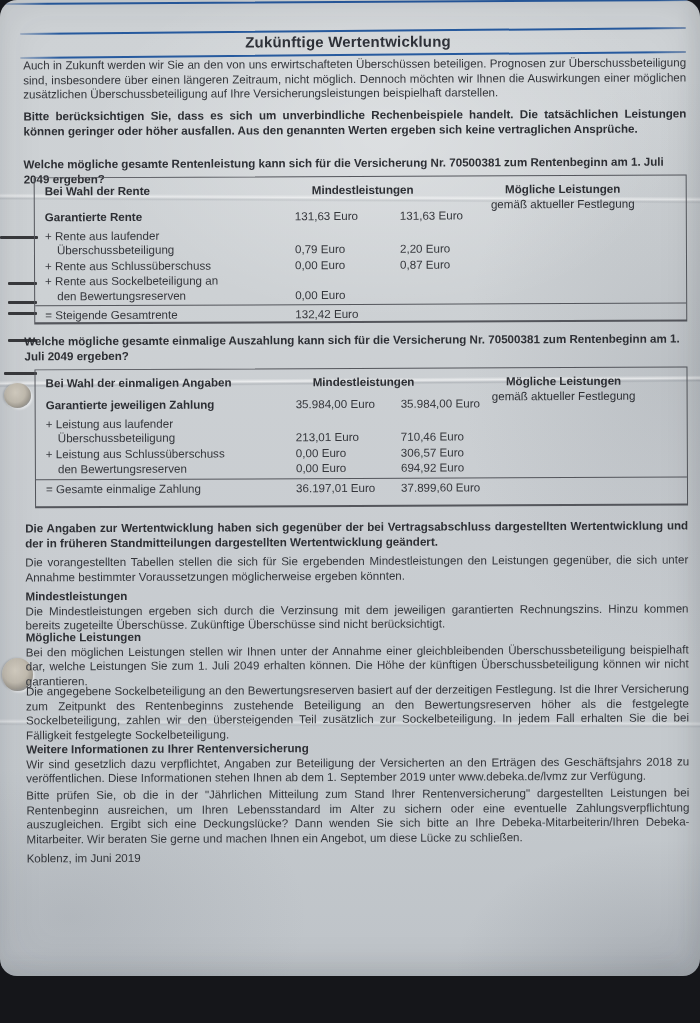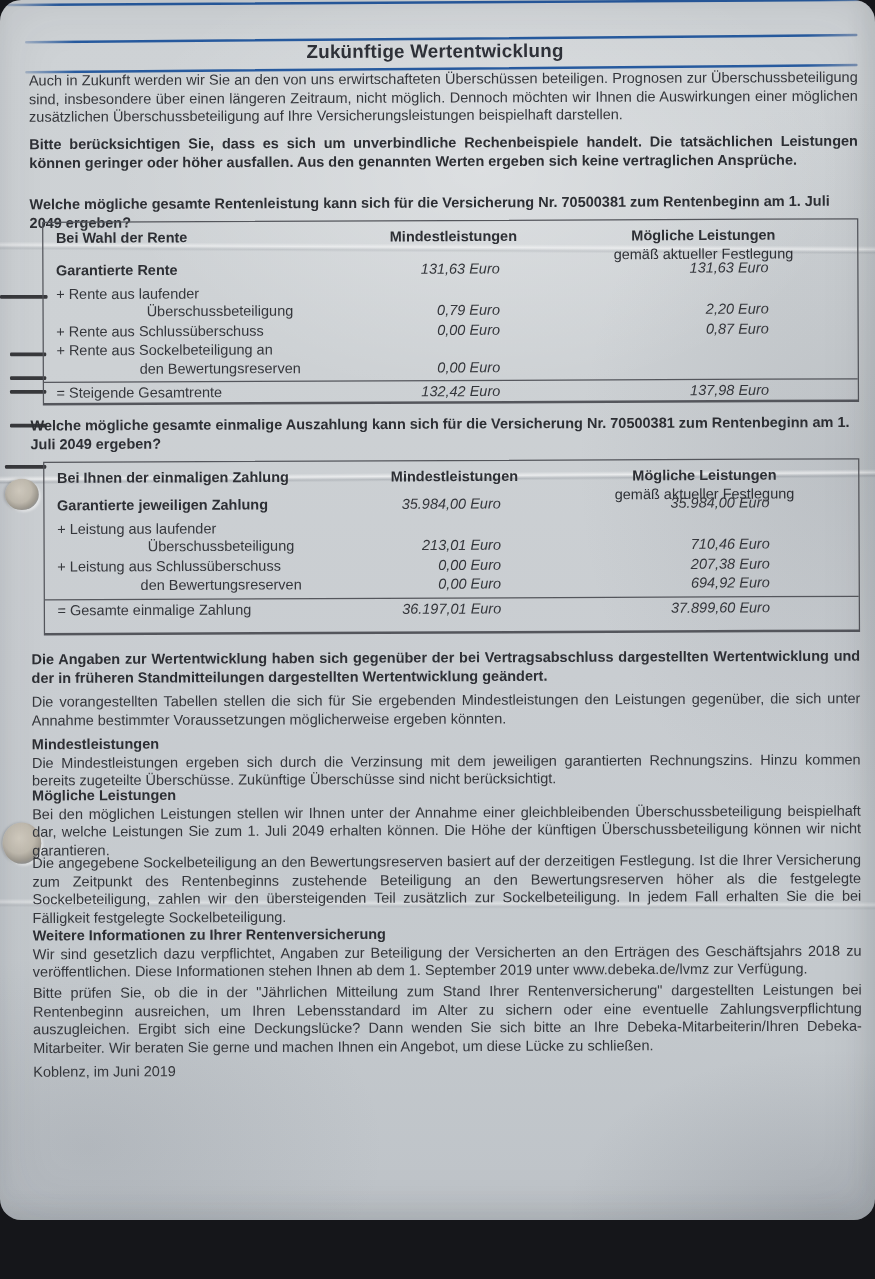--- a/index.html
+++ b/index.html
@@ -45,22 +45,22 @@
   .t2{top:368px;height:139px;border-bottom-width:2.6px;}
   .thead-cell{position:absolute;font-weight:bold;color:#2d2f34;}
   .th1{left:10px;top:6px;text-align:right;}
   .th2{left:238px;top:6px;width:180px;text-align:center;}
   .th3{left:428px;top:6px;width:200px;text-align:center;font-weight:normal;}
   .th3 .l1{font-weight:bold;}
   .tbody{position:absolute;left:0;right:0;}
   .tb1{top:32px;}
   .tb2{top:28px;}
   .trow{display:grid;grid-template-columns:250px 105px 215px 1fr;align-items:end;padding-left:10px;box-sizing:border-box;}
-  .trow .c2,.trow .c3{text-align:right;white-space:nowrap;font-style:italic;}
-  .trow .l2{padding-left:12px;text-align:center;}
+  .trow .c2,.trow .c3{text-align:left;white-space:nowrap;}
+  .trow .l2{padding-left:12px;}
   .trow .l2:empty{display:none;}
   .trow.gap4{margin-bottom:4px;}
   .trow.gap1{margin-bottom:1px;}
   .trow.total{border-top:1.3px solid #54565c;margin-top:2px;padding-top:2px;}
   .rowlabel.bold{font-weight:bold;color:#2d2f34;}
 
   
   .crease{position:absolute;left:0;right:0;height:7px;pointer-events:none;}
   .crease1{top:195px;transform:rotate(0.3deg);background:linear-gradient(to bottom,rgba(255,255,255,0),rgba(255,255,255,0.5) 40%,rgba(110,116,124,0.16) 75%,rgba(110,116,124,0));}
   .crease2{top:378px;transform:rotate(-0.45deg);background:linear-gradient(to bottom,rgba(255,255,255,0),rgba(255,255,255,0.6) 40%,rgba(105,111,120,0.22) 75%,rgba(105,111,120,0));}
@@ -138,29 +138,28 @@
             <div class="rowlabel">+ Rente aus Sockelbeteiligung an</div>
             <div class="l2">den Bewertungsreserven</div>
           </div>
           <div class="c2">0,00 Euro</div>
         </div>
         <div class="trow total">
           <div class="c1">
               <div class="rowlabel">= Steigende Gesamtrente</div>
             </div>
           <div class="c2">132,42 Euro</div>
-          <div class="c3">137,98 Euro</div>
         </div>
       </div>
     </div>
 
     <div class="block qhead" style="top:333px;">Welche mögliche gesamte einmalige Auszahlung kann sich für die Versicherung Nr. 70500381 zum Rentenbeginn am 1. Juli 2049 ergeben?</div>
 
     <div class="ttable t2">
-      <div class="thead-cell th1">Bei Ihnen der einmaligen Zahlung</div>
+      <div class="thead-cell th1">Bei Wahl der einmaligen Angaben</div>
       <div class="thead-cell th2">Mindestleistungen</div>
       <div class="thead-cell th3">
         <span class="l1">Mögliche Leistungen</span><br>
         <span>gemäß aktueller Festlegung</span>
       </div>
       <div class="tbody tb2">
         <div class="trow gap4">
           <div class="c1">
               <div class="rowlabel bold">Garantierte jeweiligen Zahlung</div>
             </div>
@@ -173,21 +172,21 @@
             <div class="l2">Überschussbeteiligung</div>
           </div>
           <div class="c2">213,01 Euro</div>
           <div class="c3">710,46 Euro</div>
         </div>
         <div class="trow gap1">
           <div class="c1">
               <div class="rowlabel">+ Leistung aus Schlussüberschuss</div>
             </div>
           <div class="c2">0,00 Euro</div>
-          <div class="c3">207,38 Euro</div>
+          <div class="c3">306,57 Euro</div>
         </div>
         <div class="trow">
           <div class="c1">
             <div class="l2">den Bewertungsreserven</div>
           </div>
           <div class="c2">0,00 Euro</div>
           <div class="c3">694,92 Euro</div>
         </div>
         <div class="trow total">
           <div class="c1">

